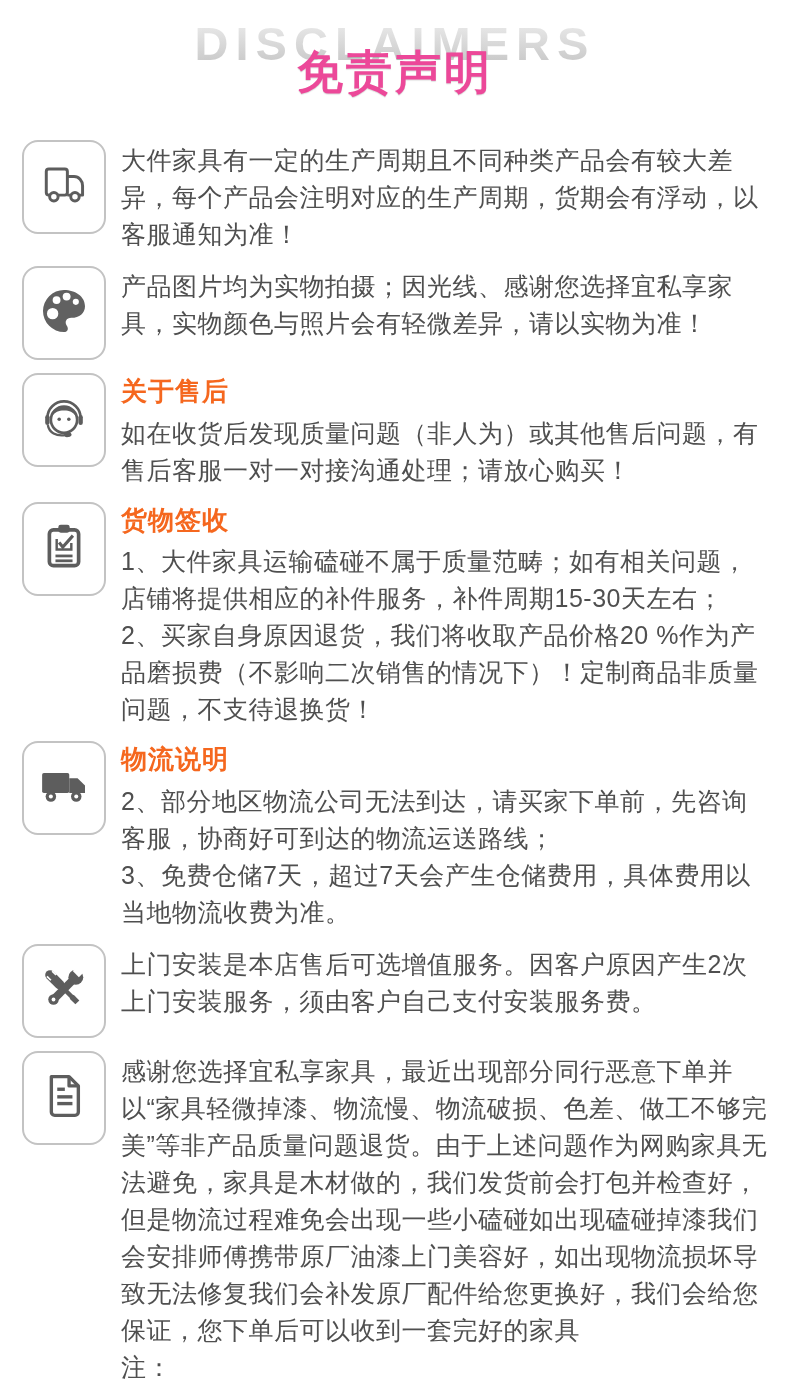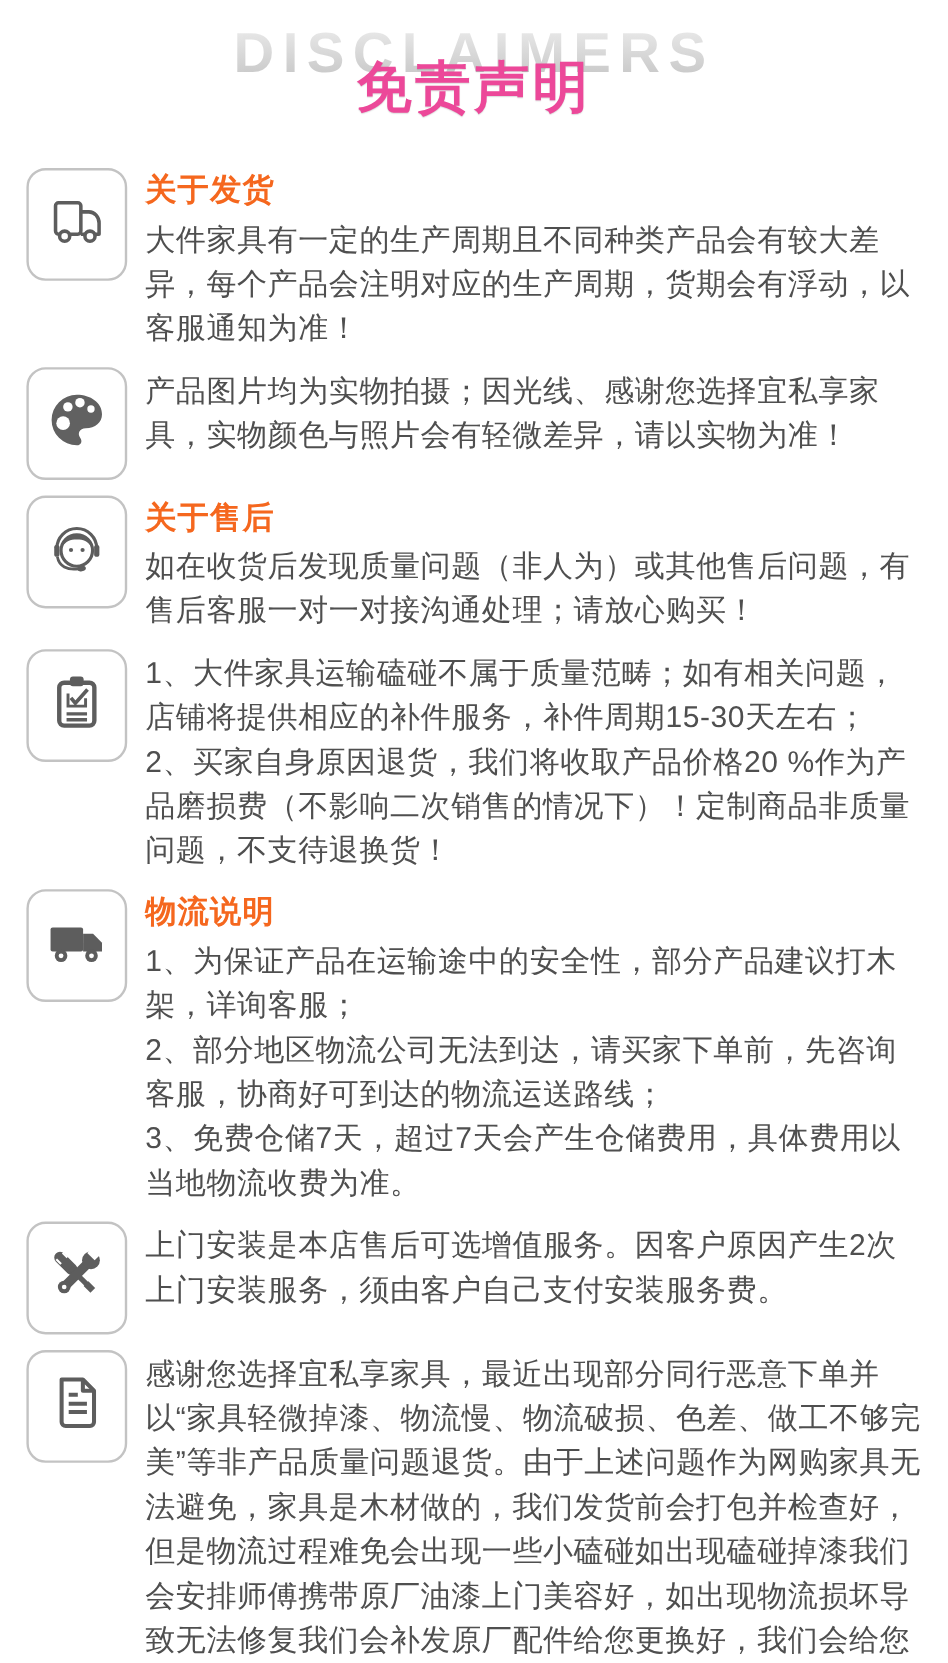--- a/index.html
+++ b/index.html
@@ -71,21 +71,20 @@
         <span>
           <svg viewBox="0 0 64 64" width="54" height="54">
             <rect x="11" y="13" width="25" height="31" rx="3" fill="none" stroke="#5d5d5d" stroke-width="3.5"></rect>
             <path d="M36 22 h8 a10 11 0 0 1 10 11 v11 h-18" fill="none" stroke="#5d5d5d" stroke-width="3.5" stroke-linejoin="round"></path>
             <circle cx="20" cy="46" r="5" fill="#fff" stroke="#5d5d5d" stroke-width="3.5"></circle>
             <circle cx="45" cy="46" r="5" fill="#fff" stroke="#5d5d5d" stroke-width="3.5"></circle>
           </svg>
         </span>
       </div>
       <div class="sec-body">
-        <div class="sec-title">关于发货</div>
         <p>大件家具有一定的生产周期且不同种类产品会有较大差异，每个产品会注明对应的生产周期，货期会有浮动，以客服通知为准！</p>
       </div>
     </div>
 
     <div class="section">
       <div class="icon-box">
         <span>
           <svg viewBox="0 0 64 64" width="56" height="56">
             <path d="M32 8 a24 24 0 1 0 0 48 c4.5 0 5.5-4 3.2-7.2 c-2.8-4-0.8-9 5.3-9 c9 0 15.5-5.5 15.5-13.3 C56 15.5 45 8 32 8 z" fill="#616161"></path>
             <circle cx="19" cy="35" r="6.5" fill="#fff"></circle>
@@ -129,41 +128,41 @@
             <rect x="14" y="11" width="36" height="44" rx="5" fill="#fff" stroke="#5d5d5d" stroke-width="4.5"></rect>
             <rect x="25" y="4.5" width="14" height="10" rx="3" fill="#5d5d5d"></rect>
             <path d="M23 22 v13 h18 v-8" fill="none" stroke="#5d5d5d" stroke-width="3"></path>
             <polyline points="26,26.5 30.5,32 43,18" fill="none" stroke="#5d5d5d" stroke-width="3.8"></polyline>
             <line x1="21.5" y1="43" x2="42.5" y2="43" stroke="#5d5d5d" stroke-width="3.4"></line>
             <line x1="21.5" y1="49" x2="42.5" y2="49" stroke="#5d5d5d" stroke-width="3.4"></line>
           </svg>
         </span>
       </div>
       <div class="sec-body">
+        <div class="sec-title">货物签收</div>
         <p>1、大件家具运输磕碰不属于质量范畴；如有相关问题，店铺将提供相应的补件服务，补件周期15-30天左右；</p>
         <p>2、买家自身原因退货，我们将收取产品价格20 %作为产品磨损费（不影响二次销售的情况下）！定制商品非质量问题，不支待退换货！</p>
       </div>
     </div>
 
     <div class="section">
       <div class="icon-box">
         <span>
           <svg viewBox="0 0 64 64" width="56" height="56">
             <rect x="7" y="17" width="31" height="23" rx="2" fill="#5d5d5d"></rect>
             <path d="M38 23 h9.5 l8.5 8.5 v8.5 h-18 z" fill="#5d5d5d"></path>
             <circle cx="17" cy="44" r="6" fill="#5d5d5d"></circle>
             <circle cx="17" cy="44" r="2.3" fill="#fff"></circle>
             <circle cx="46" cy="44" r="6" fill="#5d5d5d"></circle>
             <circle cx="46" cy="44" r="2.3" fill="#fff"></circle>
           </svg>
         </span>
       </div>
       <div class="sec-body">
         <div class="sec-title">物流说明</div>
-        <p>1、为保证产品在运输途中的安全性，部分产品建议打木架，详询客服；</p>
         <p>2、部分地区物流公司无法到达，请买家下单前，先咨询客服，协商好可到达的物流运送路线；</p>
         <p>3、免费仓储7天，超过7天会产生仓储费用，具体费用以当地物流收费为准。</p>
       </div>
     </div>
 
     <div class="section">
       <div class="icon-box">
         <span>
           <svg viewBox="0 0 64 64" width="56" height="56">
             <line x1="16" y1="16" x2="27" y2="27" stroke="#5d5d5d" stroke-width="11" stroke-linecap="round"></line>

